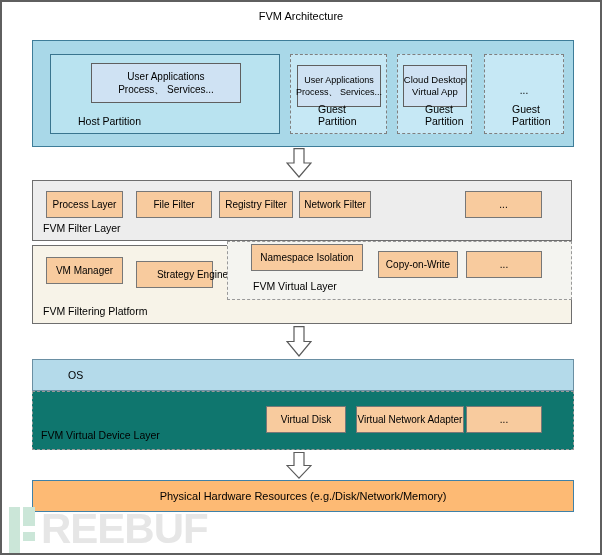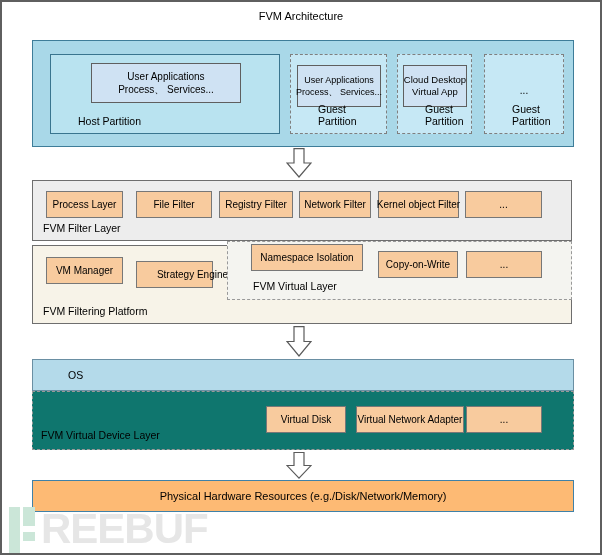--- a/index.html
+++ b/index.html
@@ -172,21 +172,20 @@
     <svg viewBox="0 0 26 30" preserveAspectRatio="none">
         <polygon points="8,0.6 18,0.6 18,15 25,15 13,29 1,15 8,15" fill="#ffffff" stroke="#5a5a5a" stroke-width="1.2"></polygon>
       </svg>
   </div>
 
   <div class="filter-layer">
     <div class="chip chip-f0">Process Layer</div>
     <div class="chip chip-f1">File Filter</div>
     <div class="chip chip-f2">Registry Filter</div>
     <div class="chip chip-f3">Network Filter</div>
-    <div class="chip chip-f4">Kernel object Filter</div>
     <div class="chip chip-f5">...</div>
     <div class="layer-label">FVM Filter Layer</div>
   </div>
 
   <div class="filtering-platform">
     <div class="chip chip-p0">VM Manager</div>
     <div class="chip chip-p1">Strategy Engine</div>
     <div class="layer-label">FVM Filtering Platform</div>
   </div>
 

